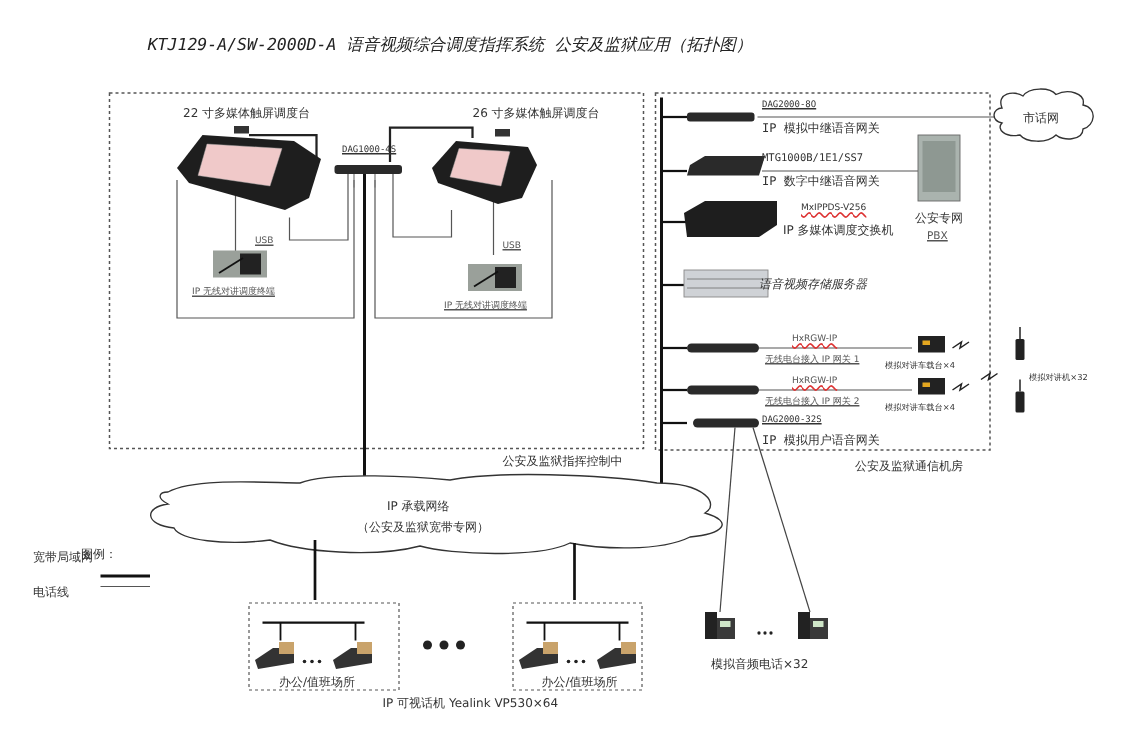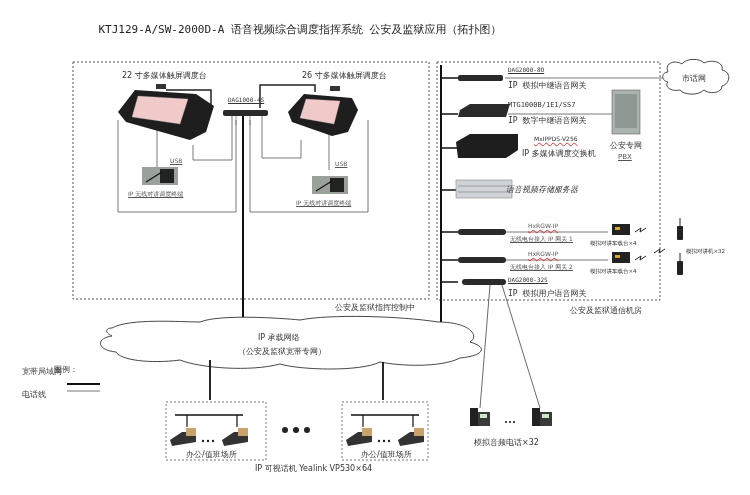--- a/index.html
+++ b/index.html
@@ -1,20 +1,20 @@
 <!DOCTYPE html>
 <html><head>
 <meta charset="utf-8">
 <style>
   html, body { margin:0; padding:0; background:#ffffff; }
   body { width:750px; height:495px; position:relative; overflow:hidden;
          font-family:"DejaVu Sans", sans-serif; color:#333; }
   .txt { position:absolute; white-space:nowrap; font-size:7.5px; color:#333; }
   .title { position:absolute; left:0; width:600px; top:22px; text-align:center;
-           font-family:"DejaVu Sans Mono", monospace; font-size:11px; color:#222; }
+           font-family:"DejaVu Sans Mono", monospace; font-size:11px; color:#222;font-style:italic; }
   .mono { font-family:"DejaVu Sans Mono", monospace; }
   .sm { font-size:6px; color:#555;text-decoration:underline; }
   .md { font-size:8px; color:#333; }
   .wavy { text-decoration: underline wavy #d33; text-decoration-thickness:1px; }
   svg { position:absolute; left:0; top:0; }
 </style>
 </head>
 <body>
 
 <div class="title">KTJ129-A/SW-2000D-A 语音视频综合调度指挥系统 公安及监狱应用（拓扑图）</div>
@@ -175,21 +175,21 @@
     <rect x="312" y="176" width="36" height="18" fill="#9aa09a"></rect>
     <rect x="330" y="178" width="14" height="14" fill="#222"></rect>
     <line x1="316" y1="191" x2="332" y2="181" stroke="#111" stroke-width="1.2"></line>
   </g>
 
   <line x1="67" y1="384" x2="100" y2="384" stroke="#111" stroke-width="2"></line>
   <line x1="67" y1="391" x2="100" y2="391" stroke="#555" stroke-width="0.8"></line>
 </svg>
 
 <div class="txt md" style="left:122px;top:70px;">22 寸多媒体触屏调度台</div>
-<div class="txt md" style="left:302px;top:70px;text-align:right;">26 寸多媒体触屏调度台</div>
+<div class="txt md" style="left:315px;top:70px;text-align:right;">26 寸多媒体触屏调度台</div>
 <div class="txt mono sm" style="left:228px;top:96px;color:#333;">DAG1000-4S</div>
 <div class="txt sm" style="left:170px;top:157px;">USB</div>
 <div class="txt sm" style="left:335px;top:160px;">USB</div>
 <div class="txt sm" style="left:128px;top:190px;">IP 无线对讲调度终端</div>
 <div class="txt sm" style="left:296px;top:199px;">IP 无线对讲调度终端</div>
 <div class="txt md" style="left:335px;top:302px;">公安及监狱指挥控制中</div>
 
 <div class="txt mono sm" style="left:508px;top:66px;color:#333;">DAG2000-8O</div>
 <div class="txt mono md" style="left:508px;top:80px;">IP 模拟中继语音网关</div>
 <div class="txt mono" style="left:508px;top:101px;font-size:7px;">MTG1000B/1E1/SS7</div>

